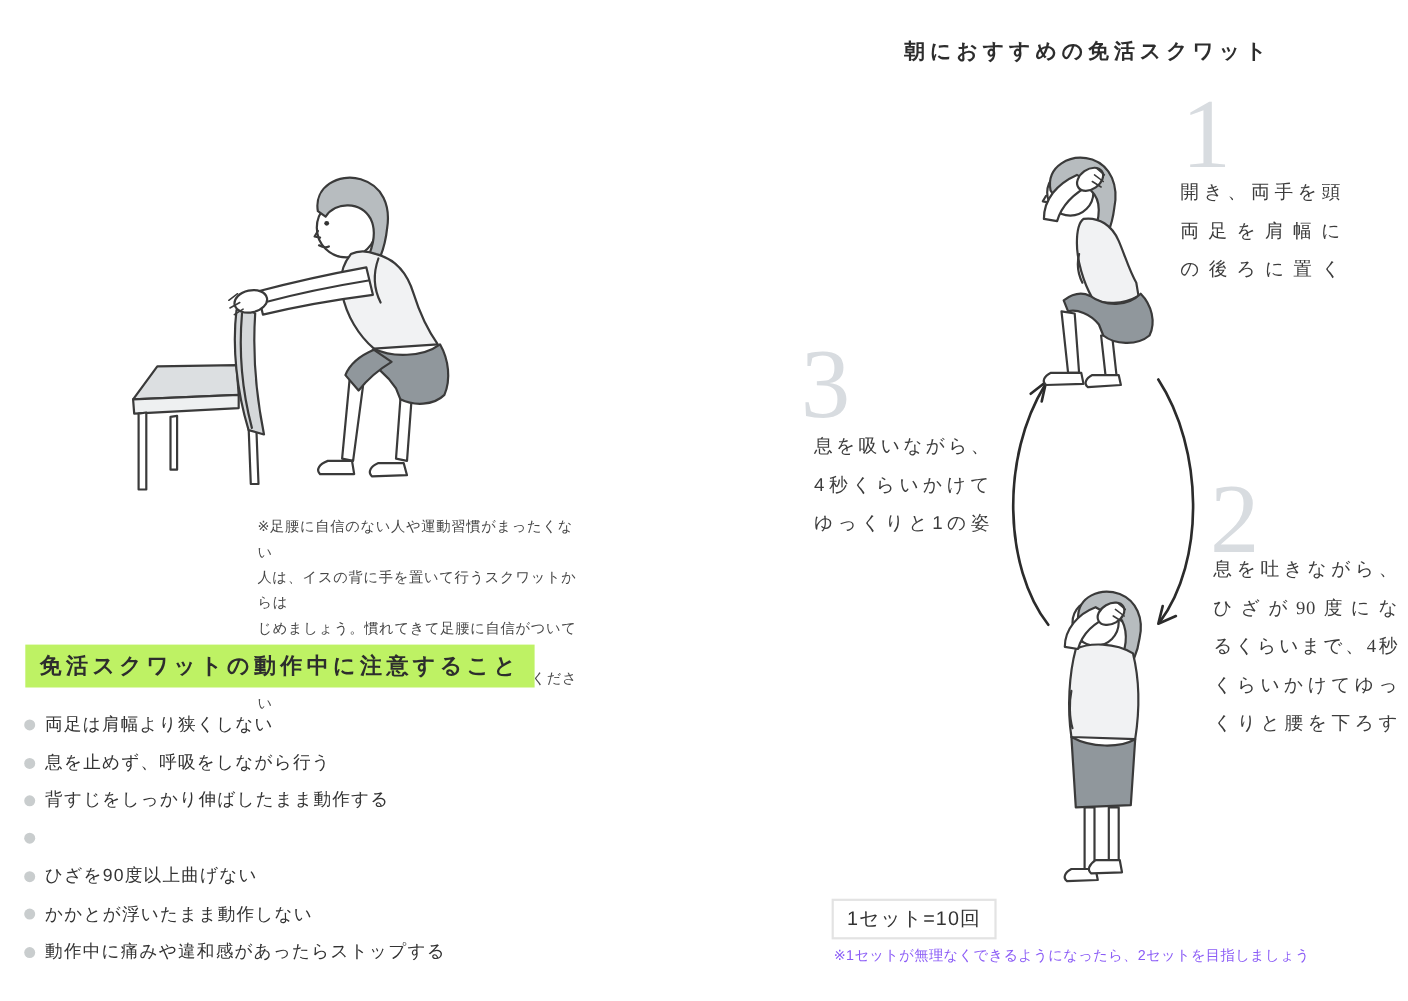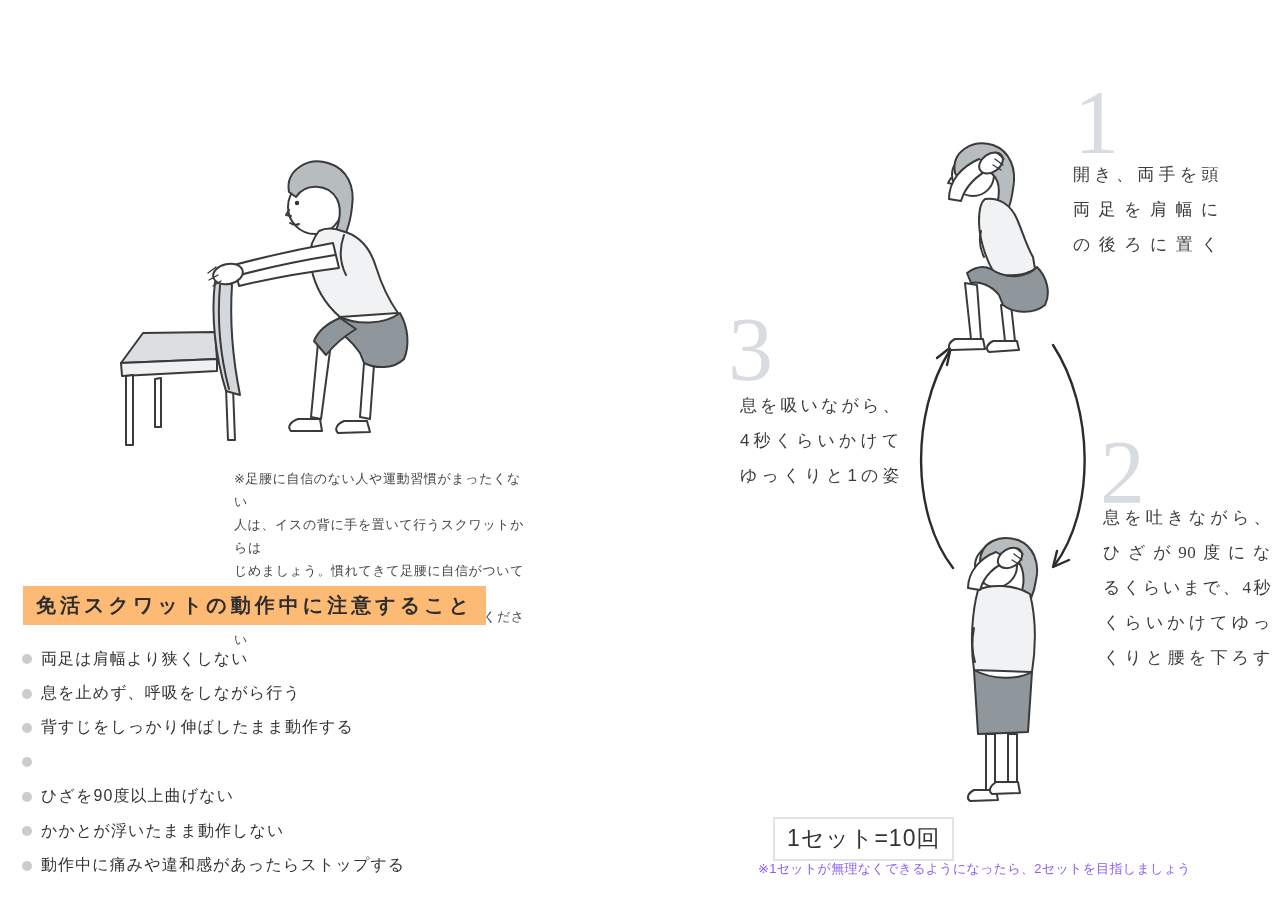--- a/index.html
+++ b/index.html
@@ -20,47 +20,48 @@
     font-family:"Liberation Serif","DejaVu Serif",serif;
     font-size:90px; line-height:90px; color:#d8dce0; font-weight:normal;
   }
 
   .step-text { font-size:17px; line-height:35px; color:#3c3c3c; letter-spacing:0.5px; }
   .step-text .jline { text-align:justify; text-align-last:justify; }
 
   .chair-note { font-size:13px; line-height:23px; color:#474747; letter-spacing:0.6px;margin-left:12px; }
 
   .caution-heading {
-    display:inline-block; background:#fdba74; color:#2d2d2d;
+    display:inline-block; background:#bef264; color:#2d2d2d;
     font-size:20px; font-weight:bold; letter-spacing:4px;
     padding:6px 13px; white-space:nowrap;
   }
 
   .caution-list { list-style:none; }
   .caution-list li { display:flex; align-items:center; height:34.4px; }
   .dot {
     width:10px; height:10px; border-radius:50%; background:#c9cdce;
     margin-right:9px; flex:0 0 auto;
   }
   .caution-list .item-text { font-size:16px; letter-spacing:1.1px; color:#333333; white-space:nowrap; }
 
   .set-box {
     display:inline-block; border:2.5px solid #e3e3e3; padding:4px 12px 5px 12px;
-    font-size:23px; letter-spacing:1px; color:#333333; white-space:nowrap;margin-left:17px;
+    font-size:18px; letter-spacing:1px; color:#333333; white-space:nowrap;
   }
   .set-note { font-size:13px; letter-spacing:0.3px; color:#8b5cf6; white-space:nowrap; }
 
   svg .ln { stroke:#3a3a3a; stroke-width:2; stroke-linecap:round; stroke-linejoin:round; }
   svg .arrow { stroke:#2b2b2b; stroke-width:2.4; fill:none; stroke-linecap:round; stroke-linejoin:round; }
 </style>
 </head>
 <body>
 
 <div class="page">
 
+  <div class="abs title" style="left:822px; top:34px;">朝におすすめの免活スクワット</div>
 
   <svg class="abs" style="left:112px; top:155px;" width="345" height="305" viewBox="0 0 345 305">
     <g class="ln" fill="none">
 
       <path d="M31,178 L103,177 L105,204 L9,208 Z" fill="#dcdfe1"></path>
       <path d="M9,208 L105,204 L105,216 L10,221 Z" fill="#eef0f1"></path>
       <path d="M14,221 L14,290 L21,290 L21,220 Z" fill="#ffffff"></path>
       <path d="M43,224 L43,272 L49,272 L49,223 Z" fill="#ffffff"></path>
       <path d="M113,207 L116,285 L123,285 L120,207 Z" fill="#ffffff"></path>
       <path d="M103,127 C99,160 103,200 114,236 L128,240 C120,200 118,160 120,130 C114,125 107,124 103,127 Z" fill="#d5d8da"></path>

